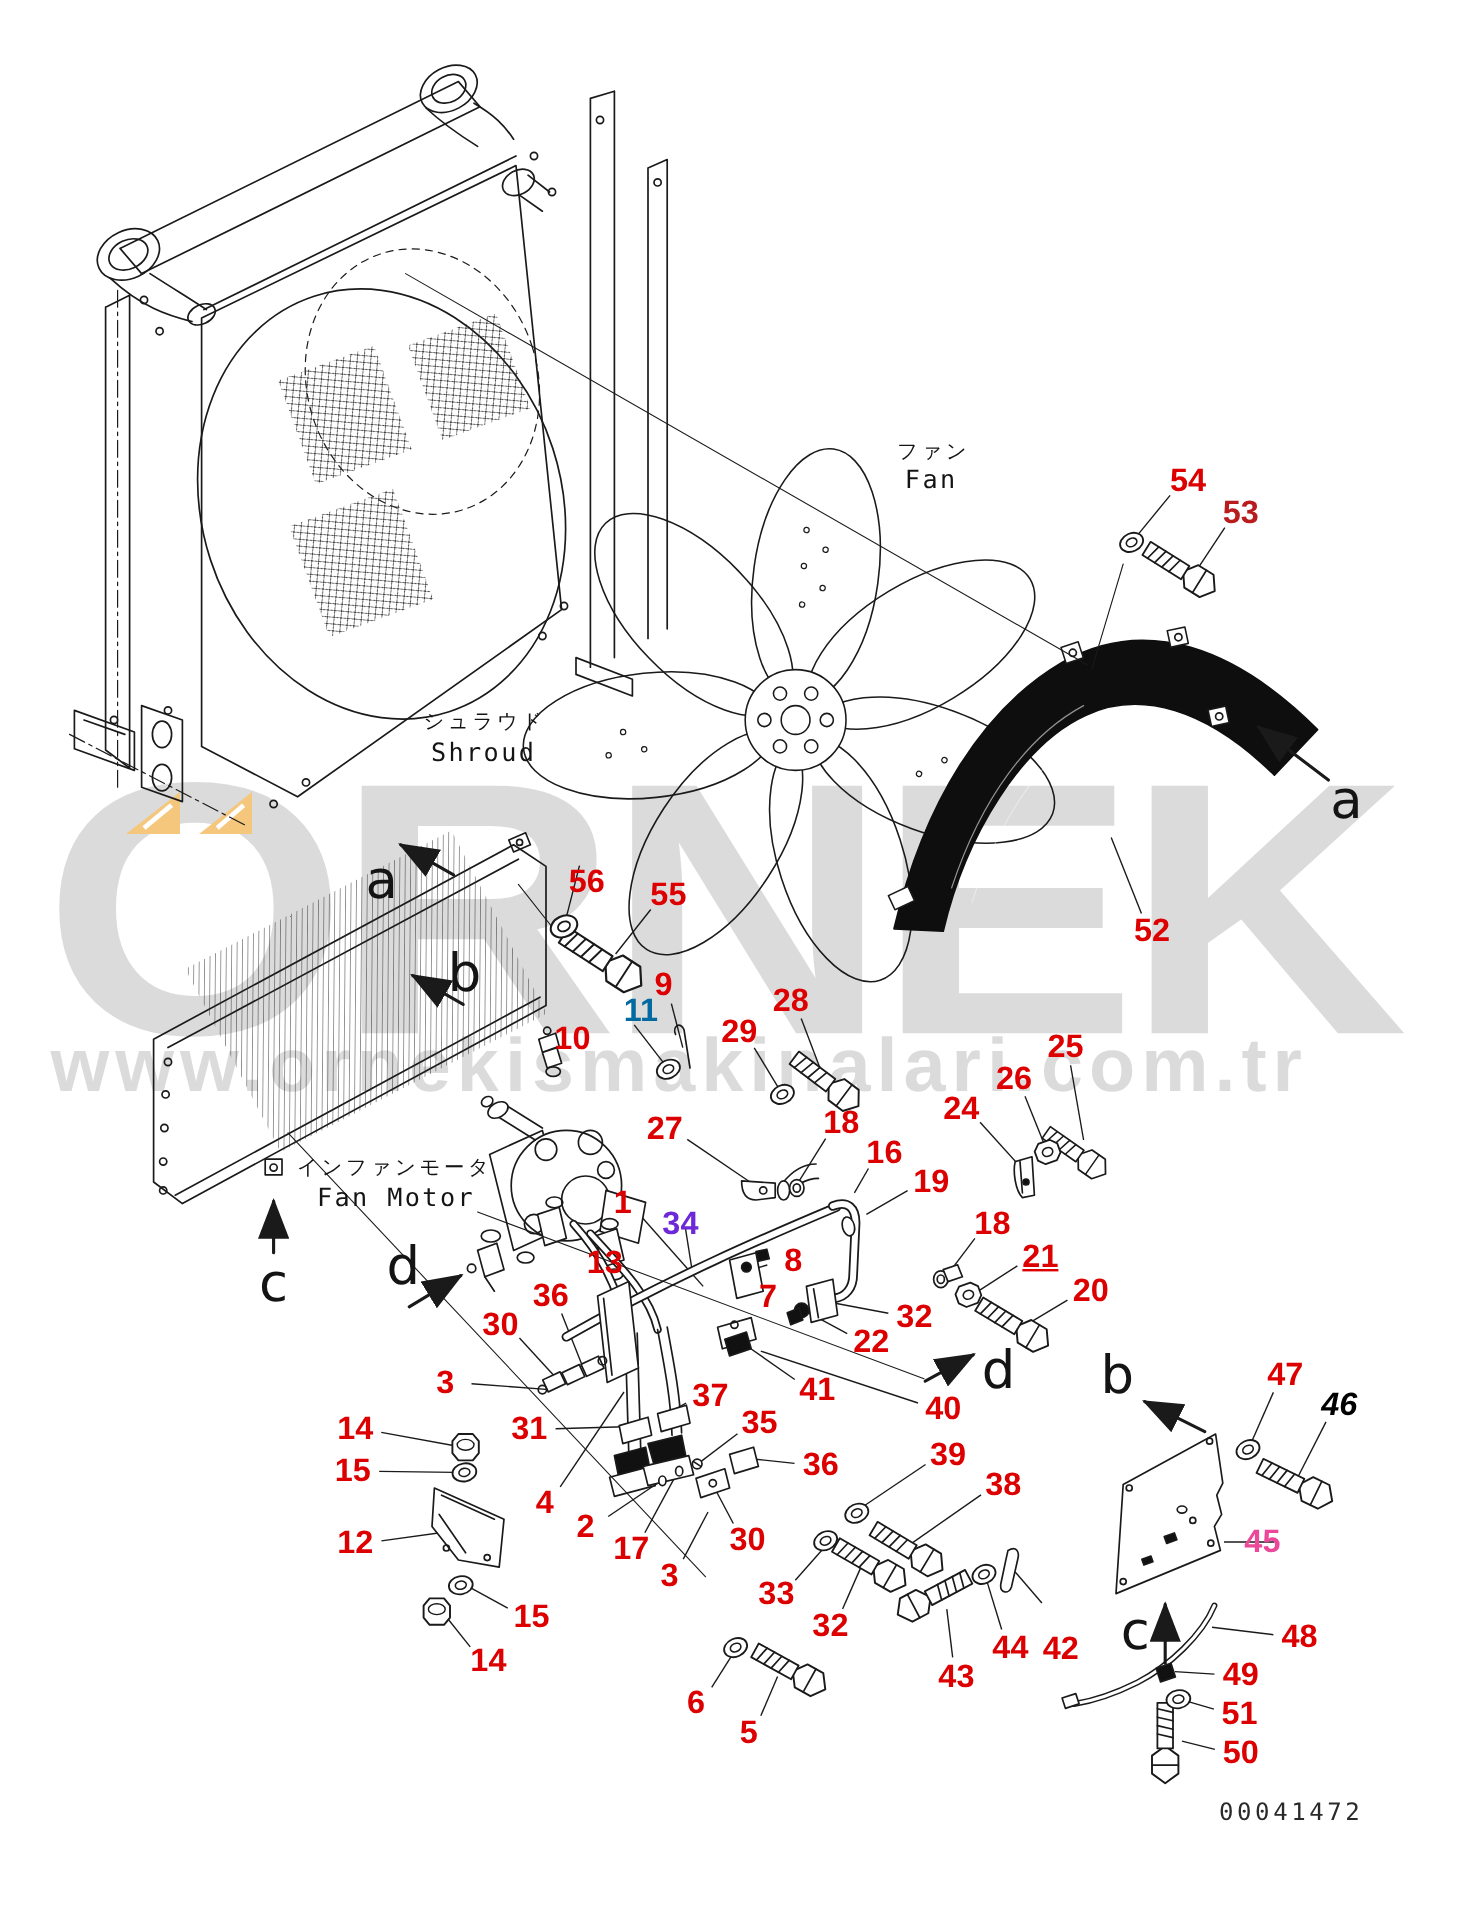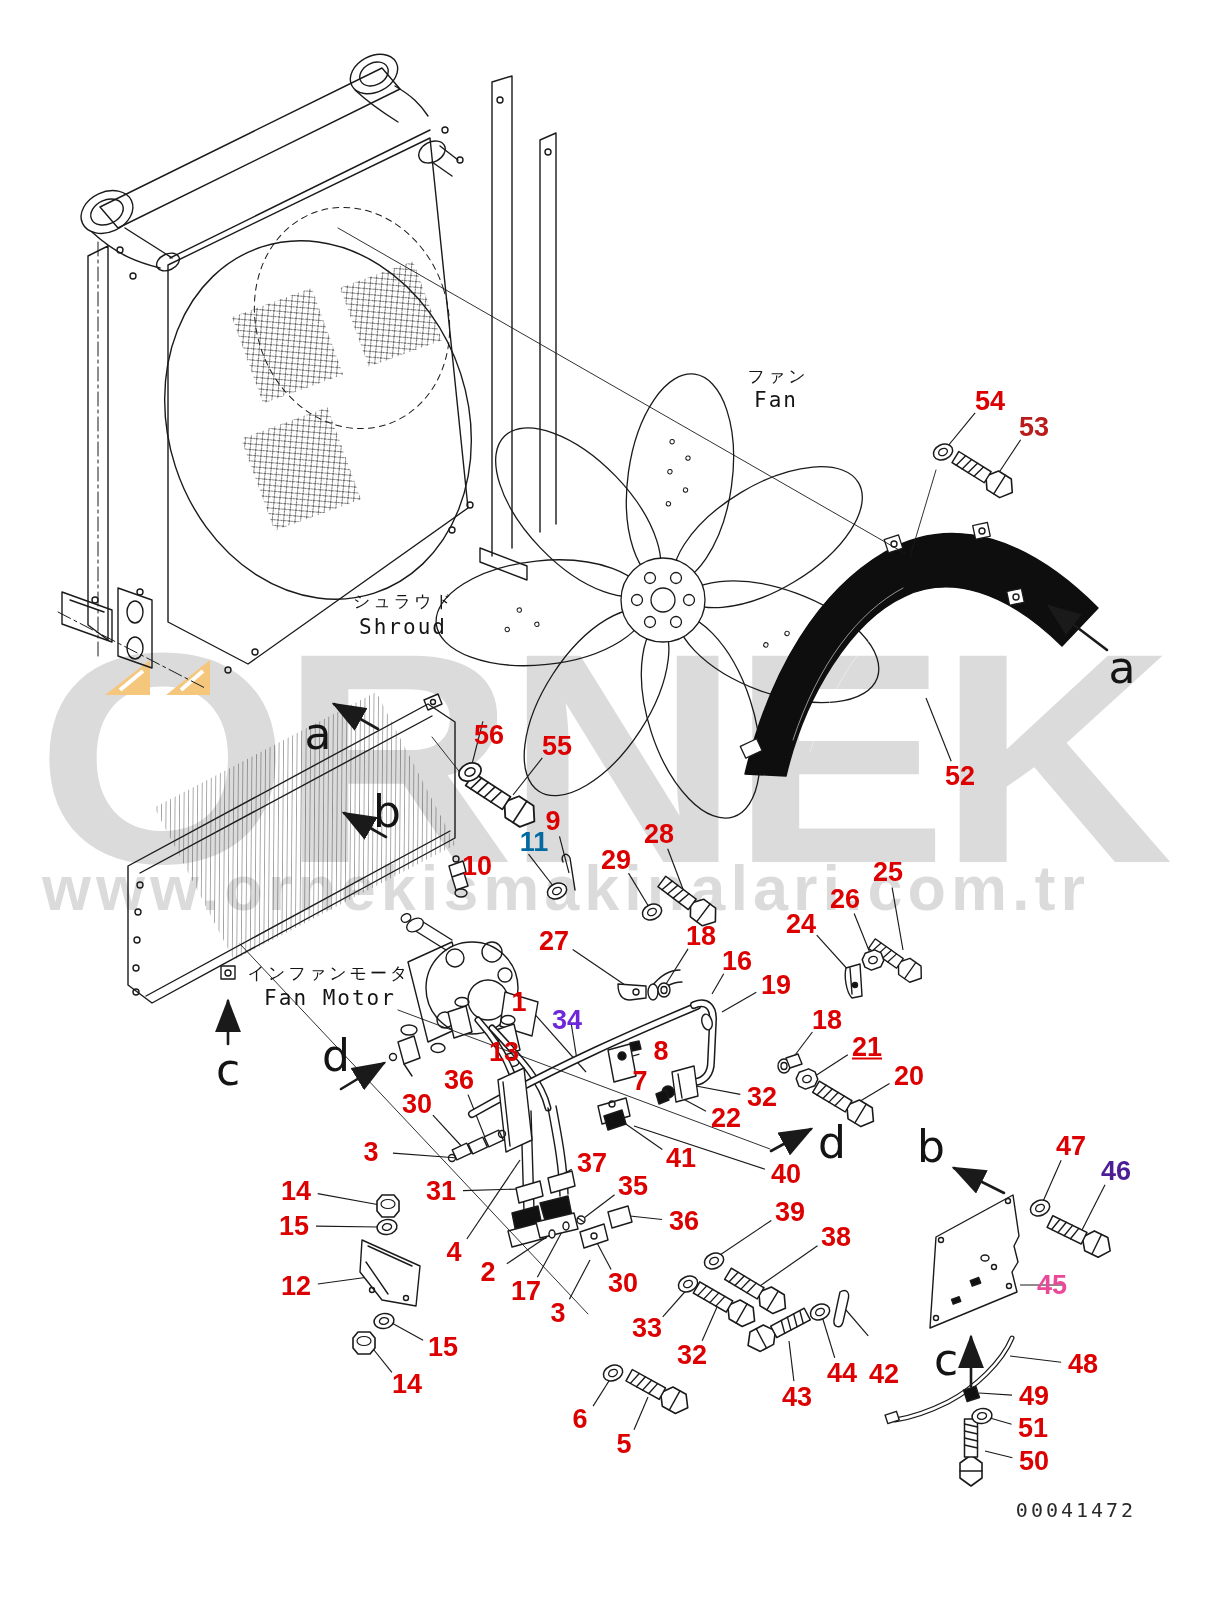--- a/index.html
+++ b/index.html
@@ -472,21 +472,21 @@
       <div class="callout" style="left: 692px; top: 1355px; color: rgb(221, 0, 0);">32</div>
       <div class="callout" style="left: 884px; top: 1347px; color: rgb(221, 0, 0); margin-top: 27px;">42</div>
       <div class="callout" style="left: 842px; top: 1373px; color: rgb(221, 0, 0);">44</div>
       <div class="callout" style="left: 797px; top: 1397px; color: rgb(221, 0, 0);">43</div>
       <div class="callout" style="left: 580px; top: 1419px; color: rgb(221, 0, 0);">6</div>
       <div class="callout" style="left: 624px; top: 1444px; color: rgb(221, 0, 0);">5</div>
       <div class="callout" style="left: 827px; top: 1020px; color: rgb(221, 0, 0);">18</div>
       <div class="callout" style="left: 867px; top: 1047px; color: rgb(221, 0, 0); text-decoration: underline;">21</div>
       <div class="callout" style="left: 909px; top: 1076px; color: rgb(221, 0, 0);">20</div>
       <div class="callout" style="left: 1071px; top: 1146px; color: rgb(221, 0, 0);">47</div>
-      <div class="callout" style="left: 1116px; top: 1171px; color: #4c1d95;">46</div>
+      <div class="callout" style="left: 1116px; top: 1171px; color: #000000; font-style: italic;">46</div>
       <div class="callout" style="left: 1052px; top: 1285px; color: #ec4899;">45</div>
       <div class="callout" style="left: 1083px; top: 1364px; color: rgb(221, 0, 0);">48</div>
       <div class="callout" style="left: 1034px; top: 1396px; color: rgb(221, 0, 0);">49</div>
       <div class="callout" style="left: 1033px; top: 1428px; color: rgb(221, 0, 0);">51</div>
       <div class="callout" style="left: 1034px; top: 1461px; color: rgb(221, 0, 0);">50</div>
       <div class="view-letter" style="left: 318px; top: 734px;">a</div>
       <div class="view-letter" style="left: 387px; top: 812px;">b</div>
       <div class="view-letter" style="left: 228px; top: 1070px;">c</div>
       <div class="view-letter" style="left: 336px; top: 1056px;">d</div>
       <div class="view-letter" style="left: 1122px; top: 668px;">a</div>

